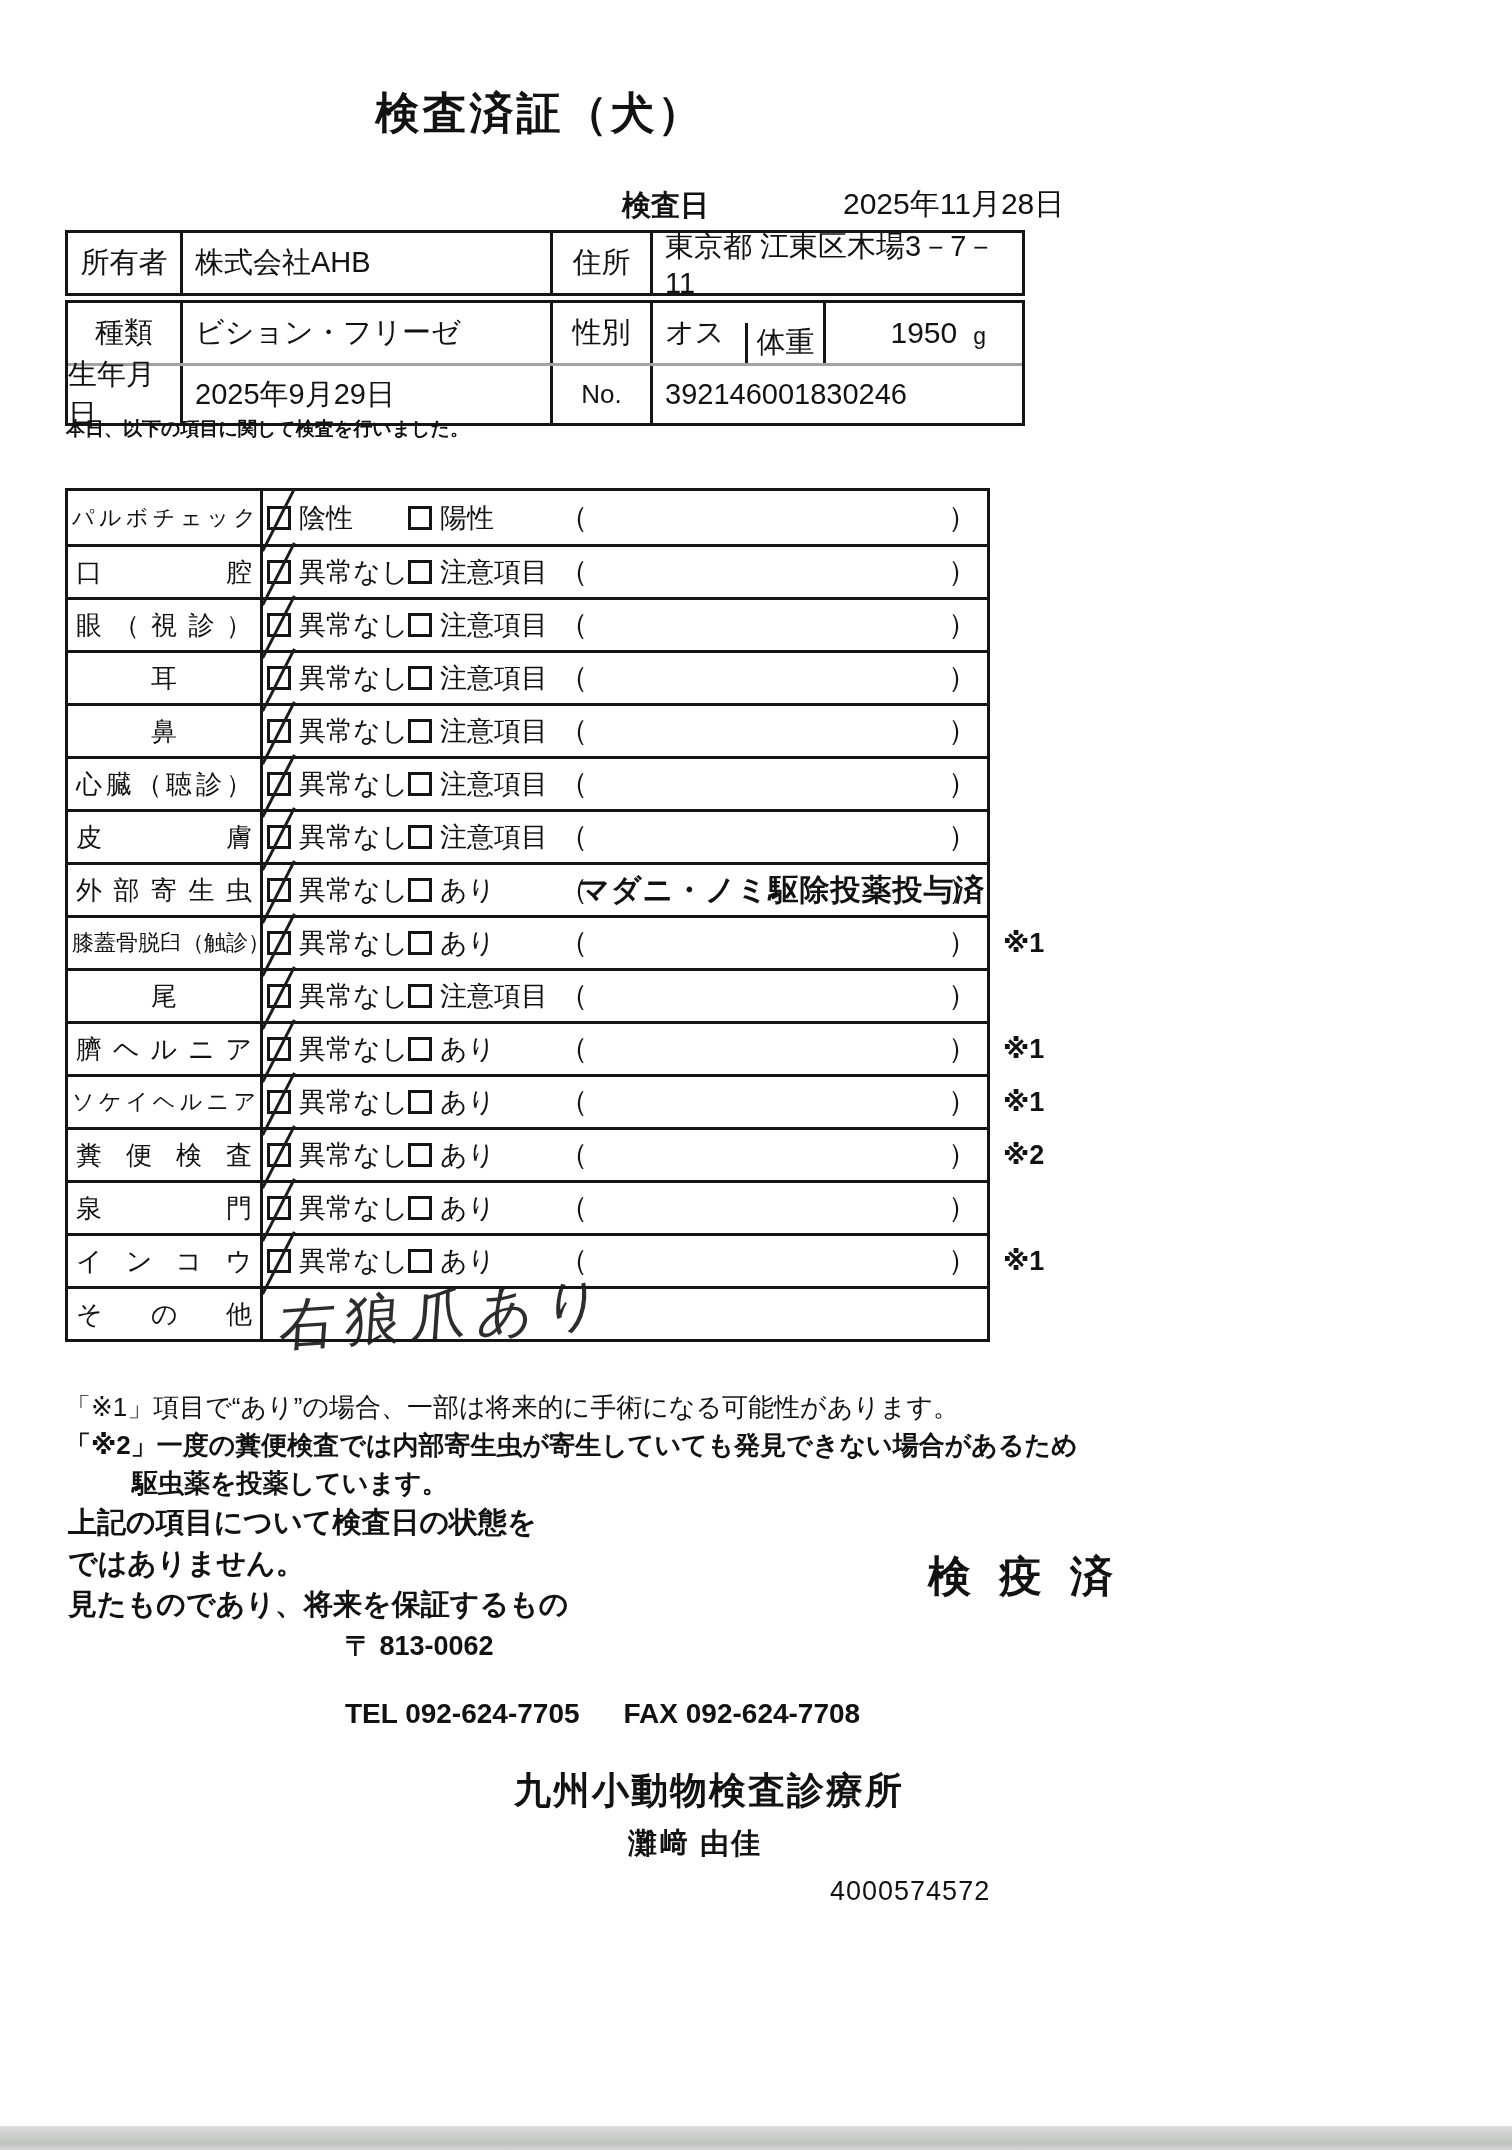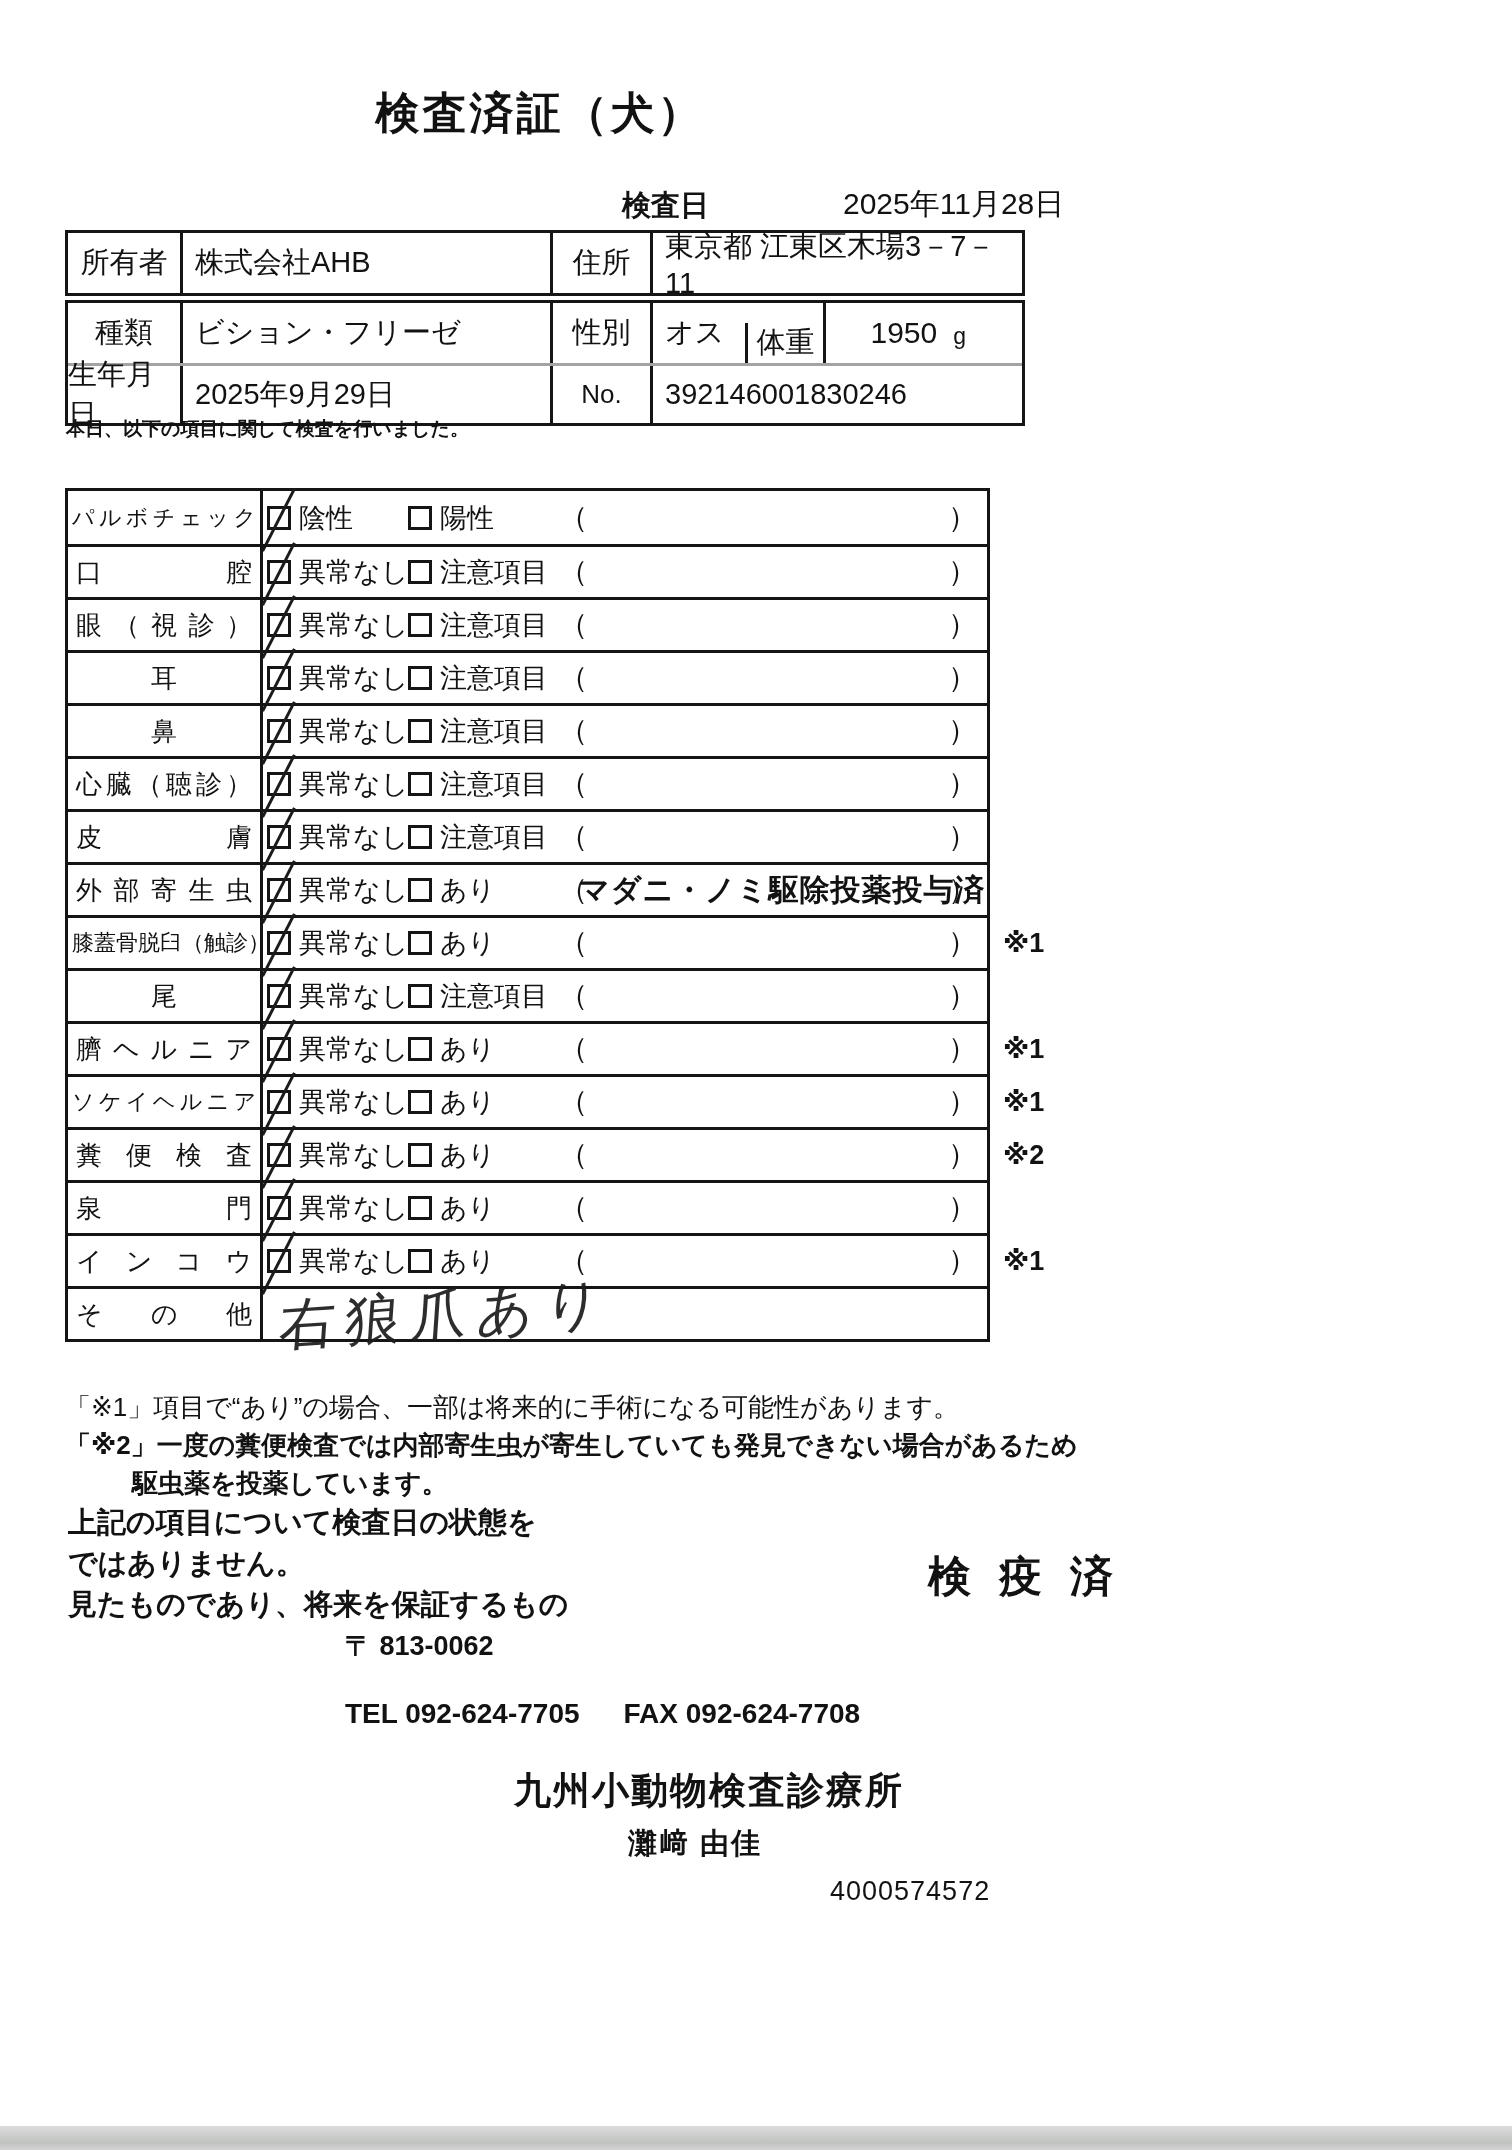--- a/index.html
+++ b/index.html
@@ -19,21 +19,21 @@
   .cell{display:flex;align-items:center;box-sizing:border-box;font-size:29px;font-weight:500;}
   .cell + .cell{border-left:3px solid #151515;}
   .lab{justify-content:center;}
   .val{padding-left:12px;}
   .w110{width:112px;flex:none;}
   .w370{width:370px;flex:none;}
   .w100{width:100px;flex:none;}
   .w95{width:95px;flex:none;}
   .w78{width:78px;flex:none;margin-top:20px;}
   .rest{flex:1;}
-  .weight-cell{justify-content:flex-end;padding-right:56px;align-items:baseline;gap:16px;align-self:stretch;display:flex;text-align:center;}
+  .weight-cell{justify-content:flex-end;padding-right:36px;align-items:baseline;gap:16px;align-self:stretch;display:flex;text-align:center;}
   .weight-cell .wv{font-size:30px;font-weight:500;align-self:center;}
   .weight-cell .wu{font-size:23px;font-weight:500;align-self:center;padding-top:6px;}
   .no-lab{font-size:26px;}
 
   .intro{left:66px;top:416px;font-size:19px;font-weight:600;}
 
   .checklist{position:absolute;left:65px;top:488px;width:925px;border:3px solid #151515;box-sizing:border-box;background:transparent;}
   .crow{display:flex;height:53px;box-sizing:border-box;position:relative;}
   .crow + .crow{border-top:3px solid #151515;}
   .name{width:195px;flex:none;border-right:3px solid #151515;display:flex;align-items:center;

